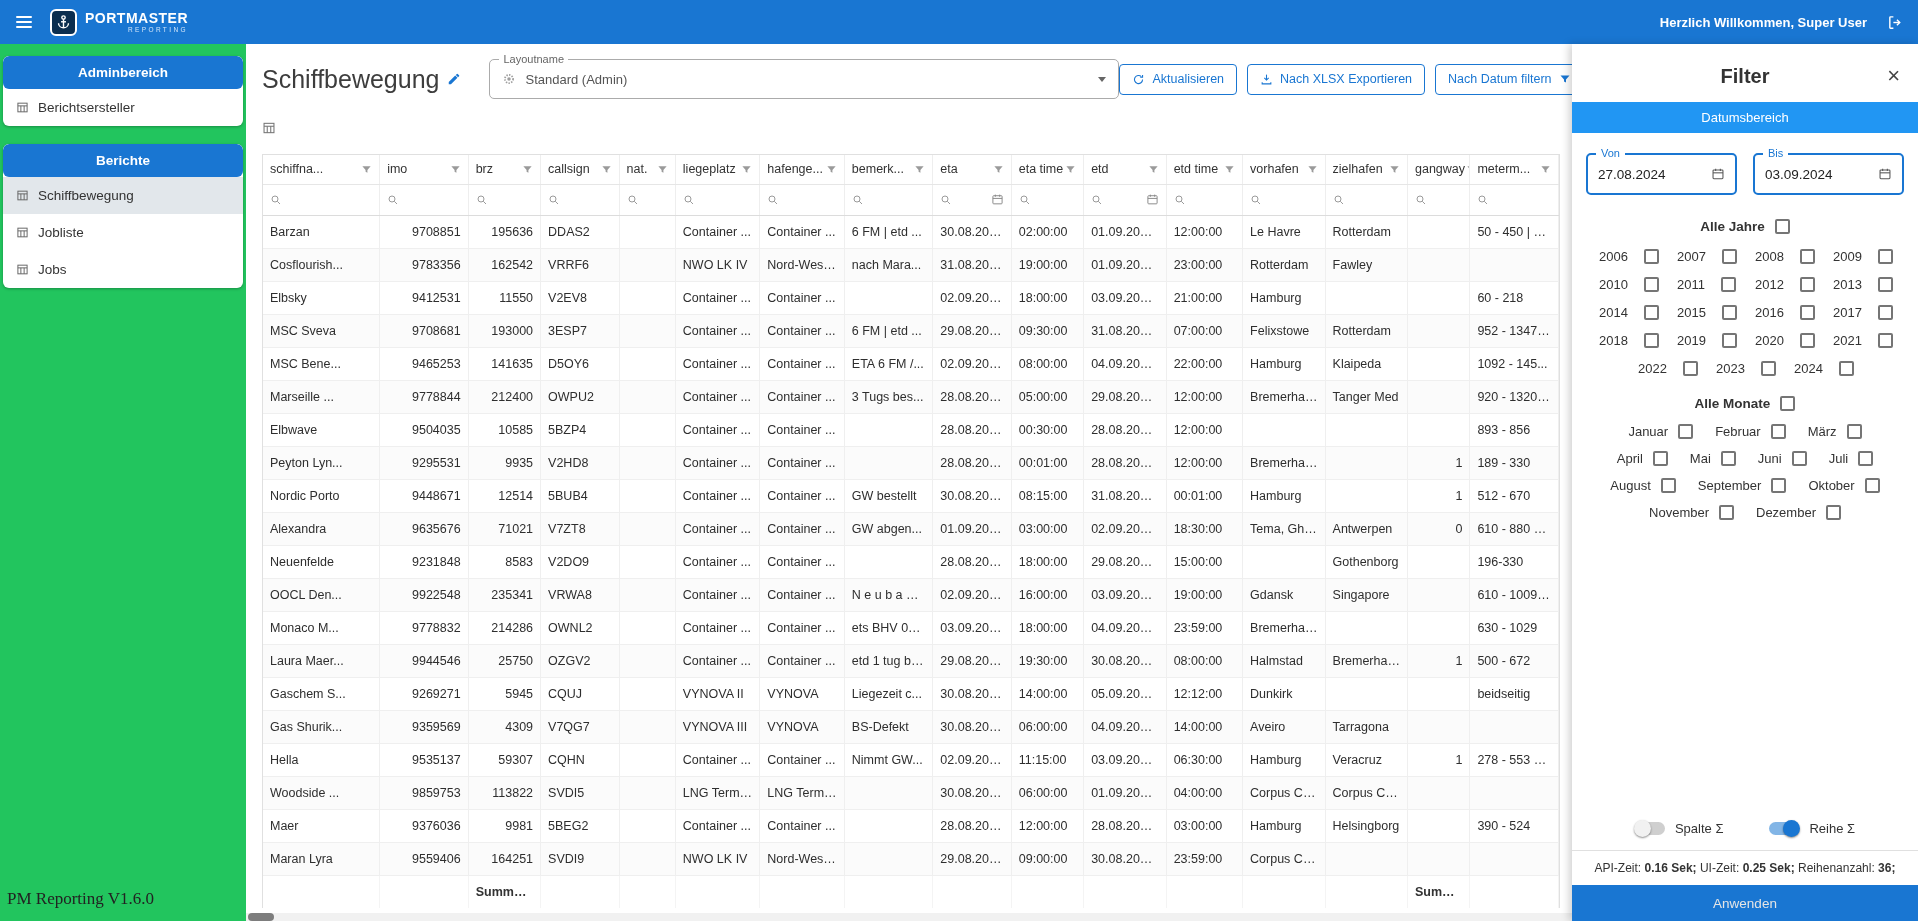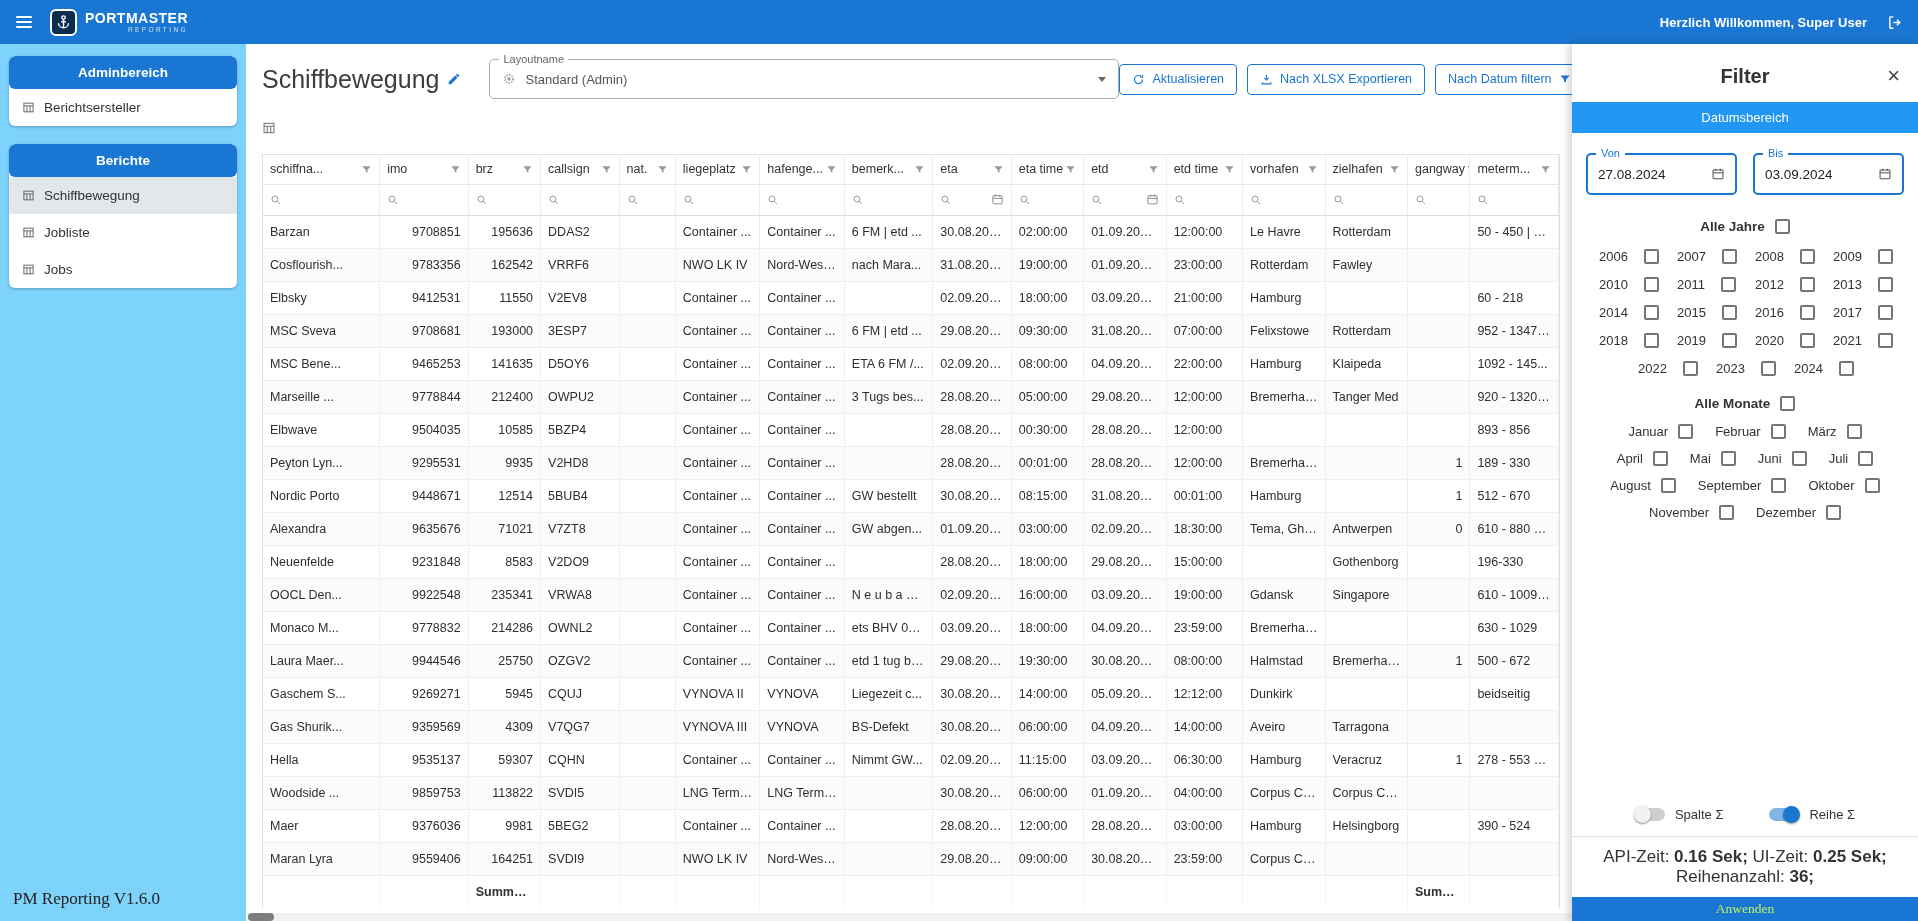--- a/index.html
+++ b/index.html
@@ -14,21 +14,21 @@
 .logo-box{width:27px;height:27px;border:2px solid #fff;border-radius:6px;background:#0b2e4f;display:flex;align-items:center;justify-content:center}
 .brand-text{display:flex;flex-direction:column;line-height:1}
 .brand-name{color:#fff;font-weight:bold;font-size:14px;letter-spacing:.5px}
 .brand-sub{color:#d4e6f9;font-size:6.5px;letter-spacing:2.4px;text-align:right;margin-top:2px}
 .topbar-right{margin-left:auto;display:flex;align-items:center;gap:20px}
 .welcome{color:#fff;font-size:13px;font-weight:bold}
 .logout{cursor:pointer;display:flex;align-items:center}
 
 .body{flex:1;display:flex;min-height:0}
 
-.sidebar{width:246px;flex:0 0 246px;background:#7dd3fc;padding:12px 9px 6px;display:flex;flex-direction:column}
+.sidebar{width:246px;flex:0 0 246px;background:#22c55e;padding:12px 3px 6px;display:flex;flex-direction:column}
 .side-card{background:#fff;border-radius:6px;box-shadow:0 1px 3px rgba(0,0,0,.28);margin-bottom:18px;overflow:hidden}
 .side-card-head{background:var(--primary);color:#fff;text-align:center;font-size:13.5px;font-weight:bold;padding:9px 0;border-radius:6px}
 .side-item{display:flex;align-items:center;gap:9px;padding:11px 13px;font-size:13.5px;color:#333;cursor:pointer}
 .side-item.active{background:#e2e7eb}
 .version{margin-top:auto;font-family:Liberation Serif, serif;font-size:17px;color:#222;padding:6px 4px}
 
 .main{flex:1;background:#fff;padding:12px 8px 0 16px;display:flex;flex-direction:column;min-width:0;position:relative}
 .main-head{display:flex;align-items:center;height:46px}
 .page-title{font-size:25px;font-weight:500;color:#3d3d3d;white-space:nowrap}
 .edit-pencil{margin:0 6px 0 8px;cursor:pointer;display:flex}
@@ -77,22 +77,22 @@
 .years-wrap{display:flex;flex-wrap:wrap;justify-content:center;column-gap:20px;row-gap:13px;padding:15px 18px 0}
 .years-wrap .chk-item{width:58px;justify-content:space-between;gap:16px}
 .months-wrap{display:flex;flex-wrap:wrap;justify-content:center;column-gap:22px;row-gap:12px;padding:13px 22px 0}
 .fp-spacer{flex:1}
 .sum-toggles{display:flex;justify-content:center;gap:46px;align-items:center;padding:10px 0 14px;font-size:13px;color:#333}
 .sum-toggles label{display:flex;align-items:center;gap:10px;cursor:pointer}
 .switch{width:30px;height:13px;border-radius:7px;background:#cfcfcf;position:relative;flex:0 0 30px}
 .switch .knob{position:absolute;width:17px;height:17px;border-radius:50%;top:-2px;left:-1px;background:#f1f1f1;box-shadow:0 1px 2px rgba(0,0,0,.45)}
 .switch.on{background:#82b5e6}
 .switch.on .knob{left:14px;background:var(--primary)}
-.fp-stats{border-top:1px solid #e0e0e0;padding:10px 2px;font-size:17px;color:#333;text-align:center}
-.apply-btn{height:24px;background:var(--primary);color:#bef264;border:none;font-size:13.5px;cursor:pointer;font-family:Liberation Serif, serif}
+.fp-stats{border-top:1px solid #e0e0e0;padding:10px 2px;font-size:12px;color:#333;text-align:center}
+.apply-btn{height:36px;background:var(--primary);color:#e5e5e5;border:none;font-size:13.5px;cursor:pointer;font-family:Liberation Sans, sans-serif}
 </style>
 </head>
 <body>
 
 <div class="app">
 
   <header class="topbar">
     <span class="hamburger">
         <i></i>
         <i></i>

